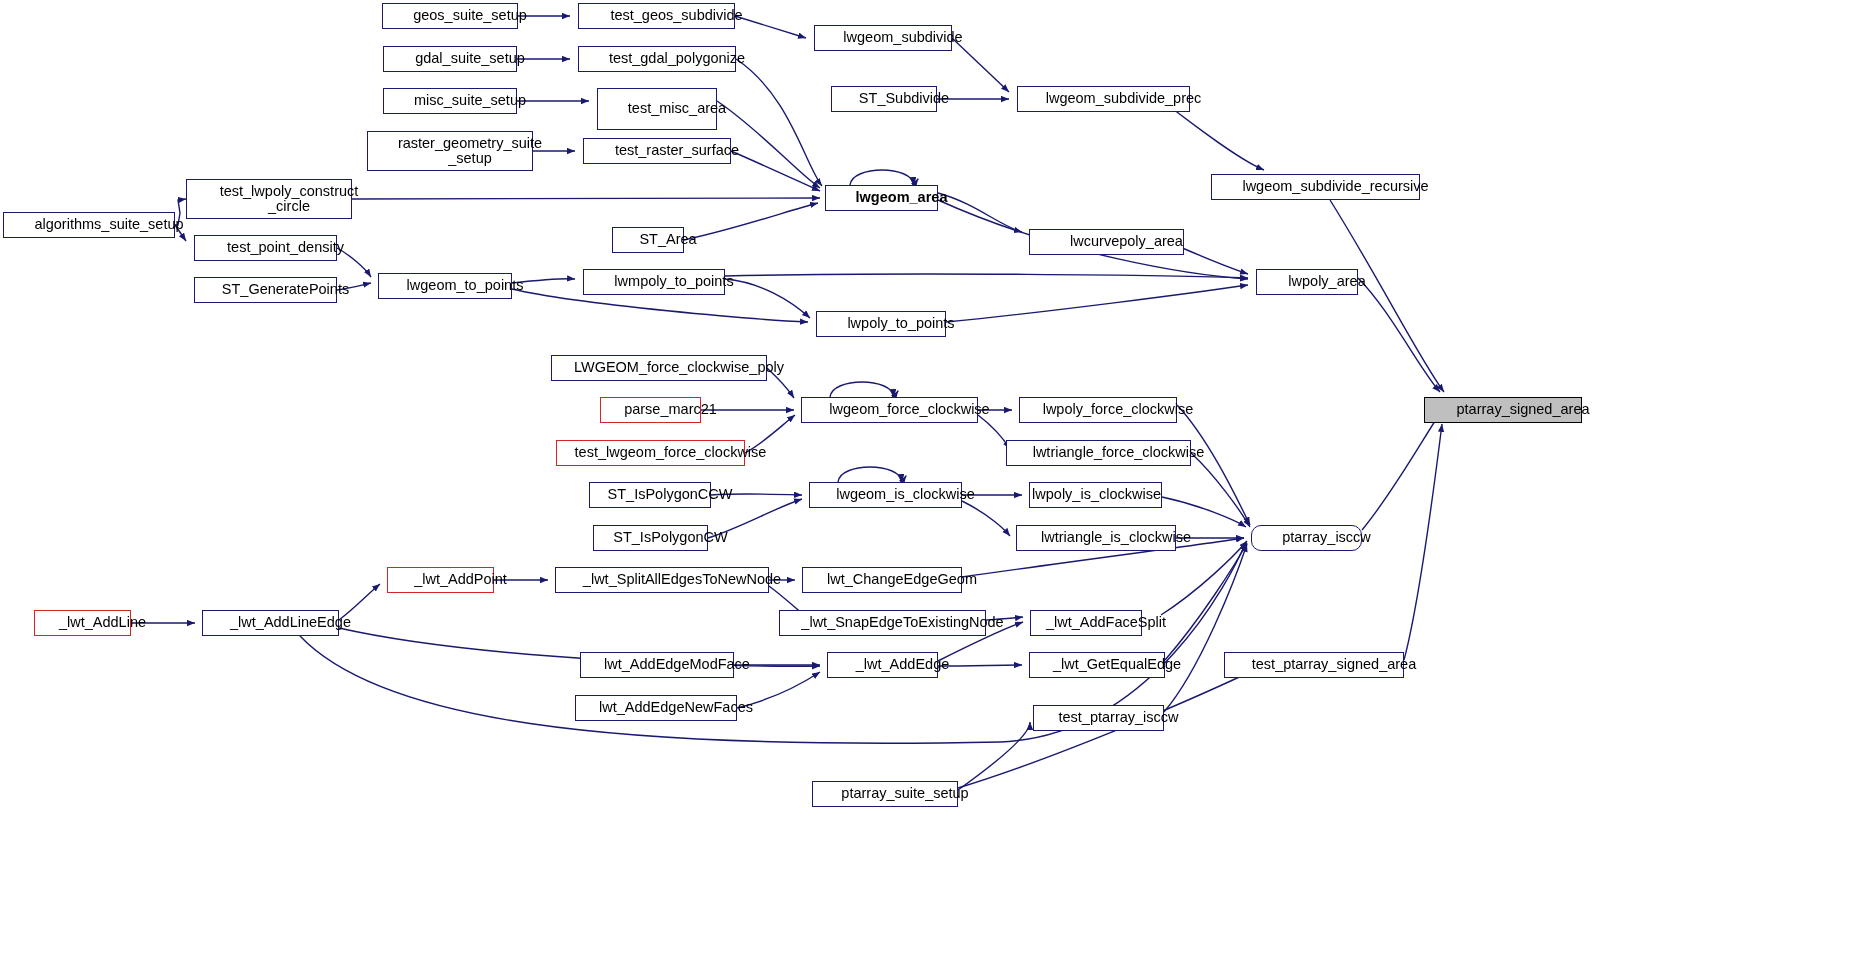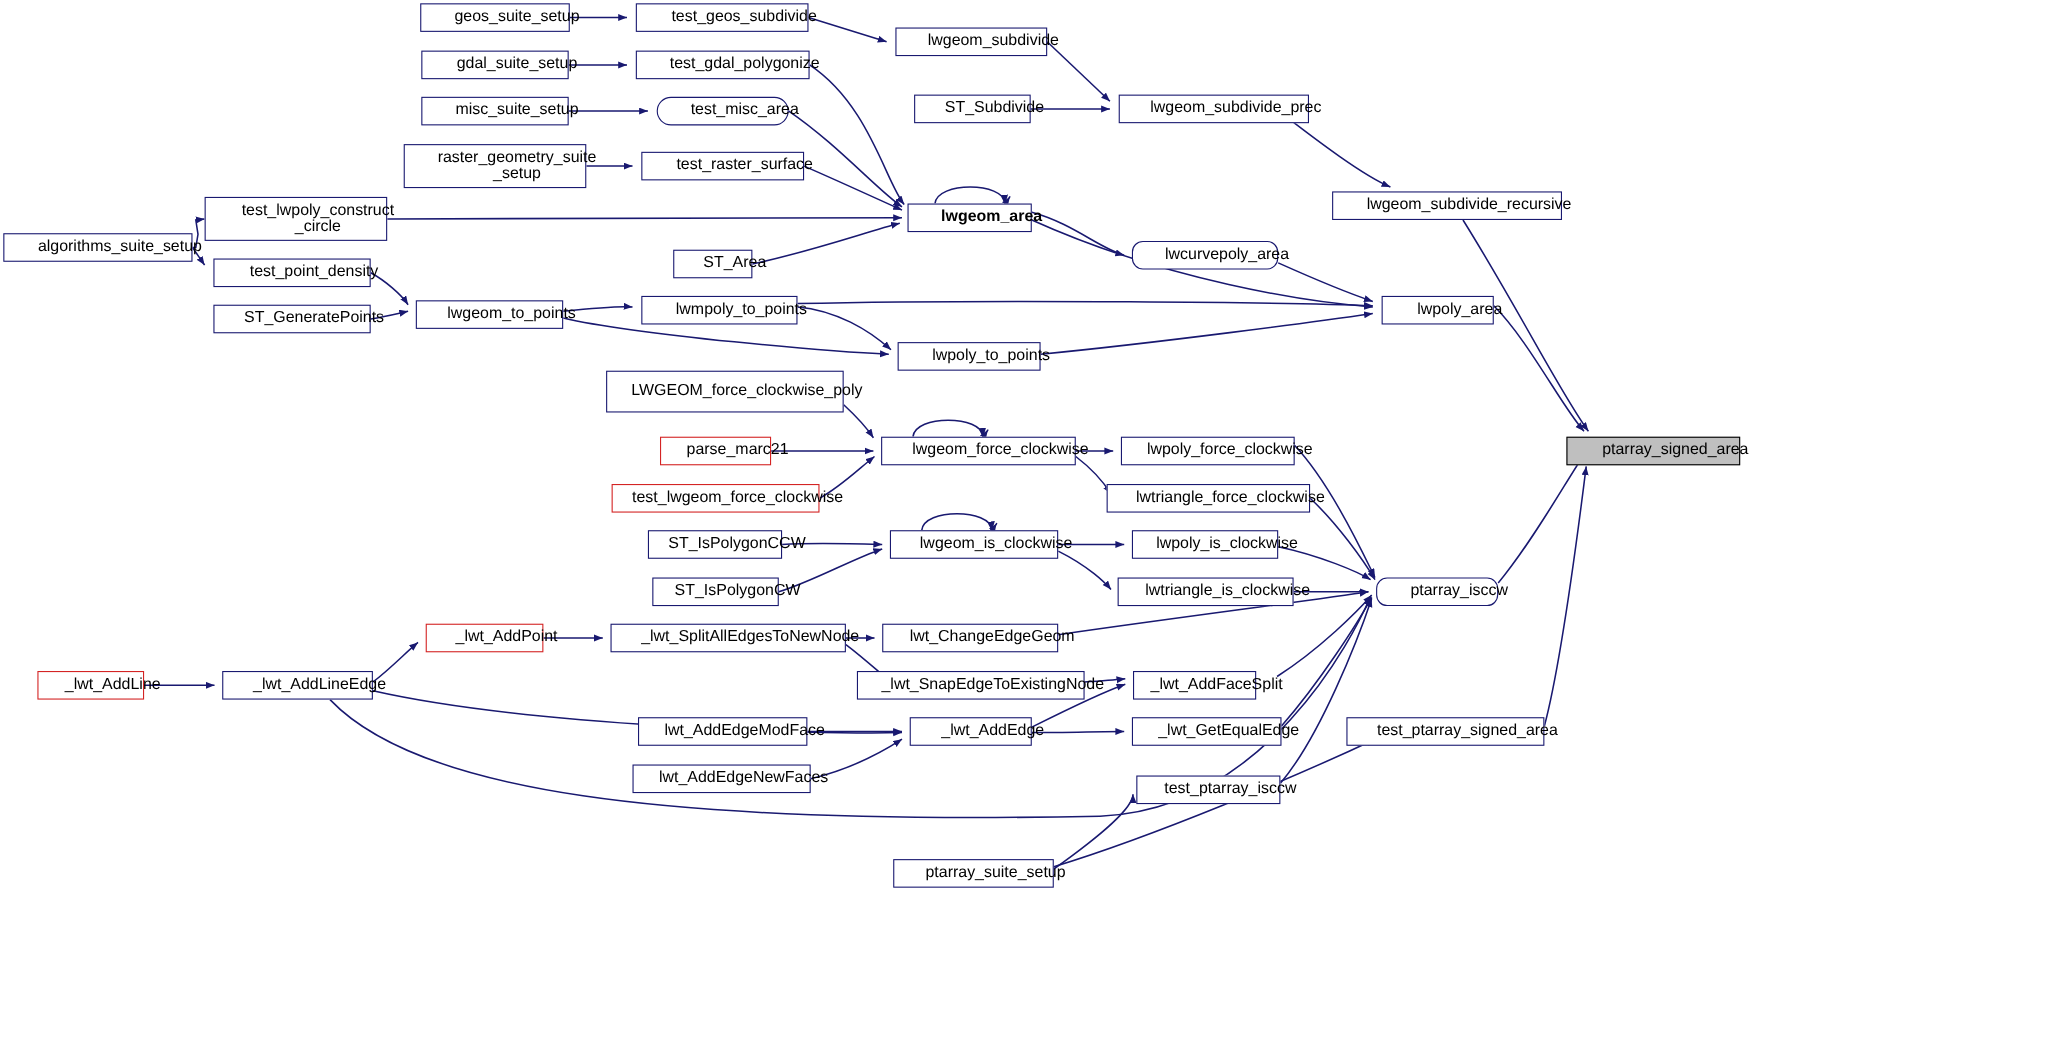--- a/index.html
+++ b/index.html
@@ -133,47 +133,47 @@
   </svg>
 
   <div class="node" style="left:382px; top:3px; width:136px; height:26px;"><span>geos_suite_setup</span></div>
   <div class="node" style="left:578px; top:3px; width:157px; height:26px;"><span>test_geos_subdivide</span></div>
   <div class="node" style="left:814px; top:25px; width:138px; height:26px;"><span>lwgeom_subdivide</span></div>
   <div class="node" style="left:383px; top:46px; width:134px; height:26px;"><span>gdal_suite_setup</span></div>
   <div class="node" style="left:578px; top:46px; width:158px; height:26px;"><span>test_gdal_polygonize</span></div>
   <div class="node" style="left:831px; top:86px; width:106px; height:26px;"><span>ST_Subdivide</span></div>
   <div class="node" style="left:1017px; top:86px; width:173px; height:26px;"><span>lwgeom_subdivide_prec</span></div>
   <div class="node" style="left:383px; top:88px; width:134px; height:26px;"><span>misc_suite_setup</span></div>
-  <div class="node" style="left:597px; top:88px; width:120px; height:26px;border-radius:13px;"><span>test_misc_area</span></div>
+  <div class="node" style="left:597px; top:88px; width:120px; height:42px;"><span>test_misc_area</span></div>
   <div class="node" style="left:367px; top:131px; width:166px; height:40px;"><span>raster_geometry_suite
 _setup</span></div>
   <div class="node" style="left:583px; top:138px; width:148px; height:26px;"><span>test_raster_surface</span></div>
   <div class="node" style="left:1211px; top:174px; width:209px; height:26px;"><span>lwgeom_subdivide_recursive</span></div>
   <div class="node" style="left:186px; top:179px; width:166px; height:40px;"><span>test_lwpoly_construct
 _circle</span></div>
   <div class="node" style="left:825px; top:185px; width:113px; height:26px;font-weight:bold;"><span>lwgeom_area</span></div>
   <div class="node" style="left:3px; top:212px; width:172px; height:26px;"><span>algorithms_suite_setup</span></div>
   <div class="node" style="left:612px; top:227px; width:72px; height:26px;"><span>ST_Area</span></div>
-  <div class="node" style="left:1029px; top:219px; width:133px; height:26px;border-radius:10px;"><span>lwcurvepoly_area</span></div>
+  <div class="node" style="left:1029px; top:229px; width:155px; height:26px;"><span>lwcurvepoly_area</span></div>
   <div class="node" style="left:194px; top:235px; width:143px; height:26px;"><span>test_point_density</span></div>
   <div class="node" style="left:583px; top:269px; width:142px; height:26px;"><span>lwmpoly_to_points</span></div>
   <div class="node" style="left:1256px; top:269px; width:102px; height:26px;"><span>lwpoly_area</span></div>
   <div class="node" style="left:194px; top:277px; width:143px; height:26px;"><span>ST_GeneratePoints</span></div>
   <div class="node" style="left:378px; top:273px; width:134px; height:26px;"><span>lwgeom_to_points</span></div>
   <div class="node" style="left:816px; top:311px; width:130px; height:26px;"><span>lwpoly_to_points</span></div>
-  <div class="node" style="left:551px; top:337px; width:216px; height:38px;"><span>LWGEOM_force_clockwise_poly</span></div>
+  <div class="node" style="left:551px; top:355px; width:216px; height:26px;"><span>LWGEOM_force_clockwise_poly</span></div>
   <div class="node highlight" style="left:1424px; top:397px; width:158px; height:26px;"><span>ptarray_signed_area</span></div>
   <div class="node red" style="left:600px; top:397px; width:101px; height:26px;"><span>parse_marc21</span></div>
   <div class="node" style="left:801px; top:397px; width:177px; height:26px;"><span>lwgeom_force_clockwise</span></div>
   <div class="node" style="left:1019px; top:397px; width:158px; height:26px;justify-content:center;"><span>lwpoly_force_clockwise</span></div>
   <div class="node" style="left:1006px; top:440px; width:185px; height:26px;"><span>lwtriangle_force_clockwise</span></div>
   <div class="node red" style="left:556px; top:440px; width:189px; height:26px;"><span>test_lwgeom_force_clockwise</span></div>
   <div class="node" style="left:589px; top:482px; width:122px; height:26px;"><span>ST_IsPolygonCCW</span></div>
   <div class="node" style="left:809px; top:482px; width:153px; height:26px;"><span>lwgeom_is_clockwise</span></div>
-  <div class="node" style="left:1029px; top:482px; width:133px; height:26px;"><span>lwpoly_is_clockwise</span></div>
+  <div class="node" style="left:1029px; top:482px; width:133px; height:26px;justify-content:flex-end;"><span>lwpoly_is_clockwise</span></div>
   <div class="node" style="left:593px; top:525px; width:115px; height:26px;"><span>ST_IsPolygonCW</span></div>
   <div class="node" style="left:1016px; top:525px; width:160px; height:26px;"><span>lwtriangle_is_clockwise</span></div>
   <div class="node" style="left:1251px; top:525px; width:111px; height:26px;border-radius:10px;"><span>ptarray_isccw</span></div>
   <div class="node red" style="left:387px; top:567px; width:107px; height:26px;"><span>_lwt_AddPoint</span></div>
   <div class="node" style="left:555px; top:567px; width:214px; height:26px;"><span>_lwt_SplitAllEdgesToNewNode</span></div>
   <div class="node" style="left:802px; top:567px; width:160px; height:26px;"><span>lwt_ChangeEdgeGeom</span></div>
   <div class="node red" style="left:34px; top:610px; width:97px; height:26px;"><span>_lwt_AddLine</span></div>
   <div class="node" style="left:202px; top:610px; width:137px; height:26px;"><span>_lwt_AddLineEdge</span></div>
   <div class="node" style="left:779px; top:610px; width:207px; height:26px;"><span>_lwt_SnapEdgeToExistingNode</span></div>
   <div class="node" style="left:1030px; top:610px; width:112px; height:26px;"><span>_lwt_AddFaceSplit</span></div>

